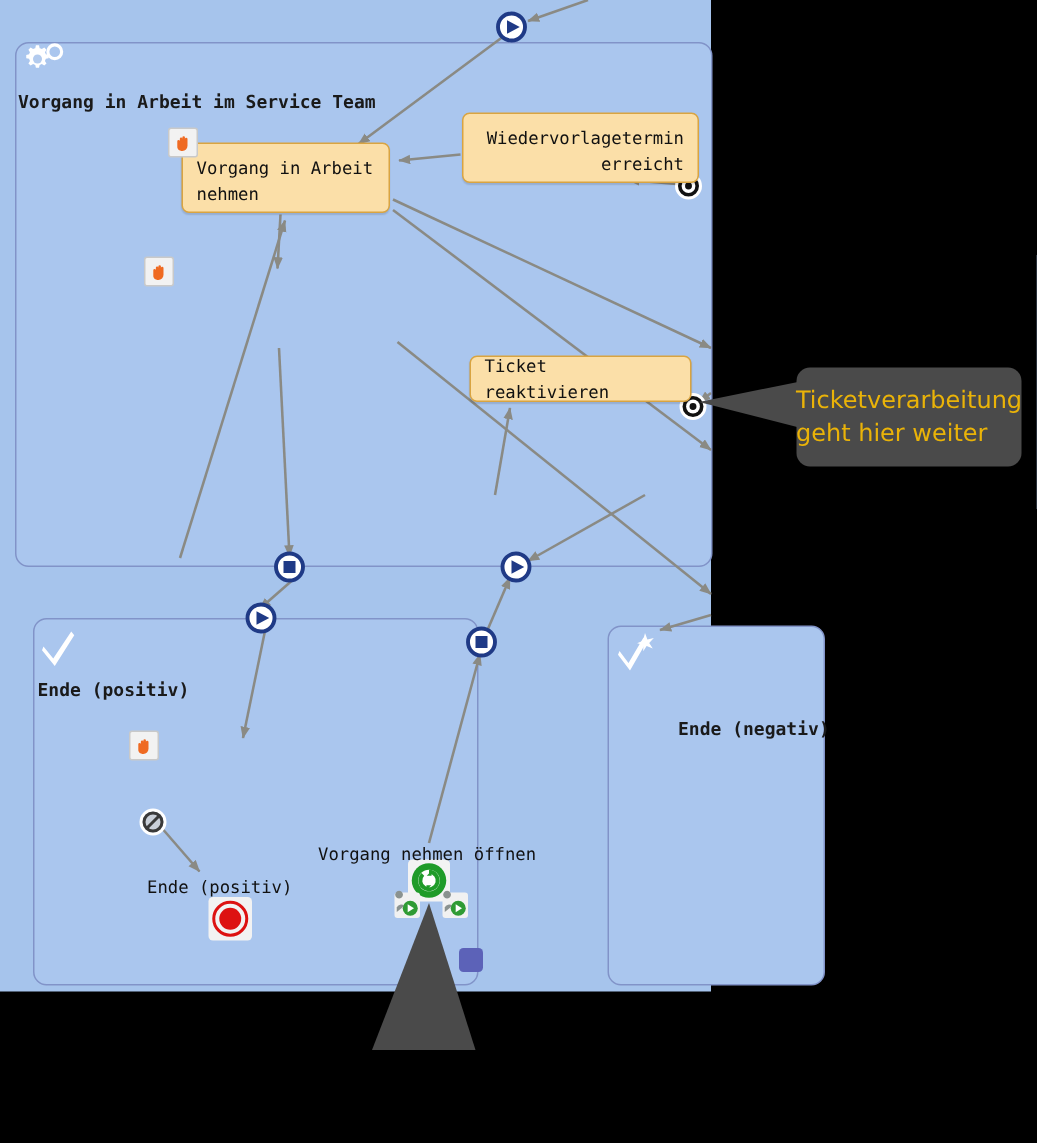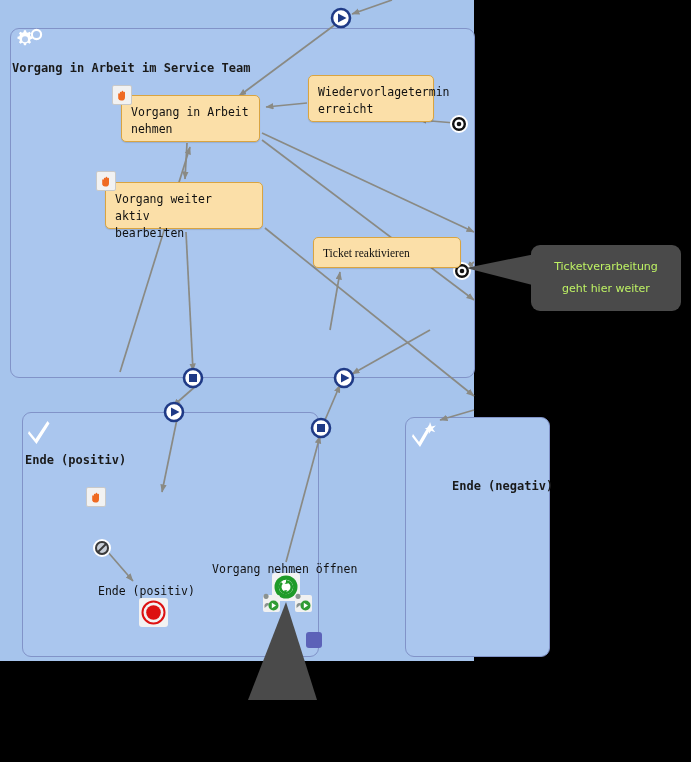--- a/index.html
+++ b/index.html
@@ -59,21 +59,20 @@
     line-height: 17px;
     padding: 8px 9px 6px 9px;
     white-space: pre-line;
     box-shadow: 0 1px 1px rgba(0,0,0,.12);
   }
   .task.center {
     display: flex;
     align-items: center;
     padding-top: 1px;
     padding-bottom: 0;
-    font-family: Liberation Serif, serif;
   }
   
   .hand-marker {
     position: absolute;
     width: 18px; height: 18px;
     background: #f2f2f2;
     border: 1px solid #c9c9c9;
     border-radius: 2px;
     display: flex;
     align-items: center;
@@ -84,26 +83,25 @@
     position: absolute;
     font-family: "DejaVu Sans Mono", monospace;
     font-size: 11.5px;
     color: #111;
     white-space: nowrap;
   }
   
   .tooltip {
     position: absolute;
     background: #4a4a4a;
-    color: #bef264;
+    color: #eab308;
     border-radius: 9px;
     font-family: "DejaVu Sans", sans-serif;
-    font-size: 11px;
+    font-size: 16px;
     line-height: 22px;
-    text-align: center;
     display: flex;
     align-items: center;
     justify-content: center;
     padding: 8px 14px;
     box-sizing: border-box;
     white-space: pre-line;
   }
   .svg-layer {
     position: absolute;
     left: 0; top: 0;
@@ -281,25 +279,23 @@
   <div class="task" style="left:121px; top:95px; width:139px; height:47px;">Vorgang in Arbeit
 nehmen</div>
   <div class="hand-marker" style="left:112px; top:85px;">
     <svg width="13" height="13" viewBox="0 0 13 13">
       <path d="M2.2,7.2 l0,-2.1 a0.85,0.85 0 0 1 1.7,0 l0,-1.6 a0.85,0.85 0 0 1 1.7,0
                l0,-0.9 a0.85,0.85 0 0 1 1.7,0 l0,1.0 a0.85,0.85 0 0 1 1.7,0 l0,4.6
                a3.4,3.4 0 0 1 -3.4,3.4 l-0.6,0 a3.0,3.0 0 0 1 -2.8,-2.2 z" fill="#ef6a22"></path>
     </svg>
   </div>
 
-  <div class="task" style="left:308px; top:75px; width:126px; height:47px;">Wiedervorlagetermin
+  <div class="task" style="left:308px; top:75px; width:158px; height:47px;text-align:right;">Wiedervorlagetermin
 erreicht</div>
 
-  <div class="task" style="left:105px; top:182px; width:158px; height:47px;">Vorgang weiter aktiv
-bearbeiten</div>
   <div class="hand-marker" style="left:96px; top:171px;">
     <svg width="13" height="13" viewBox="0 0 13 13">
       <path d="M2.2,7.2 l0,-2.1 a0.85,0.85 0 0 1 1.7,0 l0,-1.6 a0.85,0.85 0 0 1 1.7,0
                l0,-0.9 a0.85,0.85 0 0 1 1.7,0 l0,1.0 a0.85,0.85 0 0 1 1.7,0 l0,4.6
                a3.4,3.4 0 0 1 -3.4,3.4 l-0.6,0 a3.0,3.0 0 0 1 -2.8,-2.2 z" fill="#ef6a22"></path>
     </svg>
   </div>
 
   <div class="task center" style="left:313px; top:237px; width:148px; height:31px;">Ticket reaktivieren</div>
 

